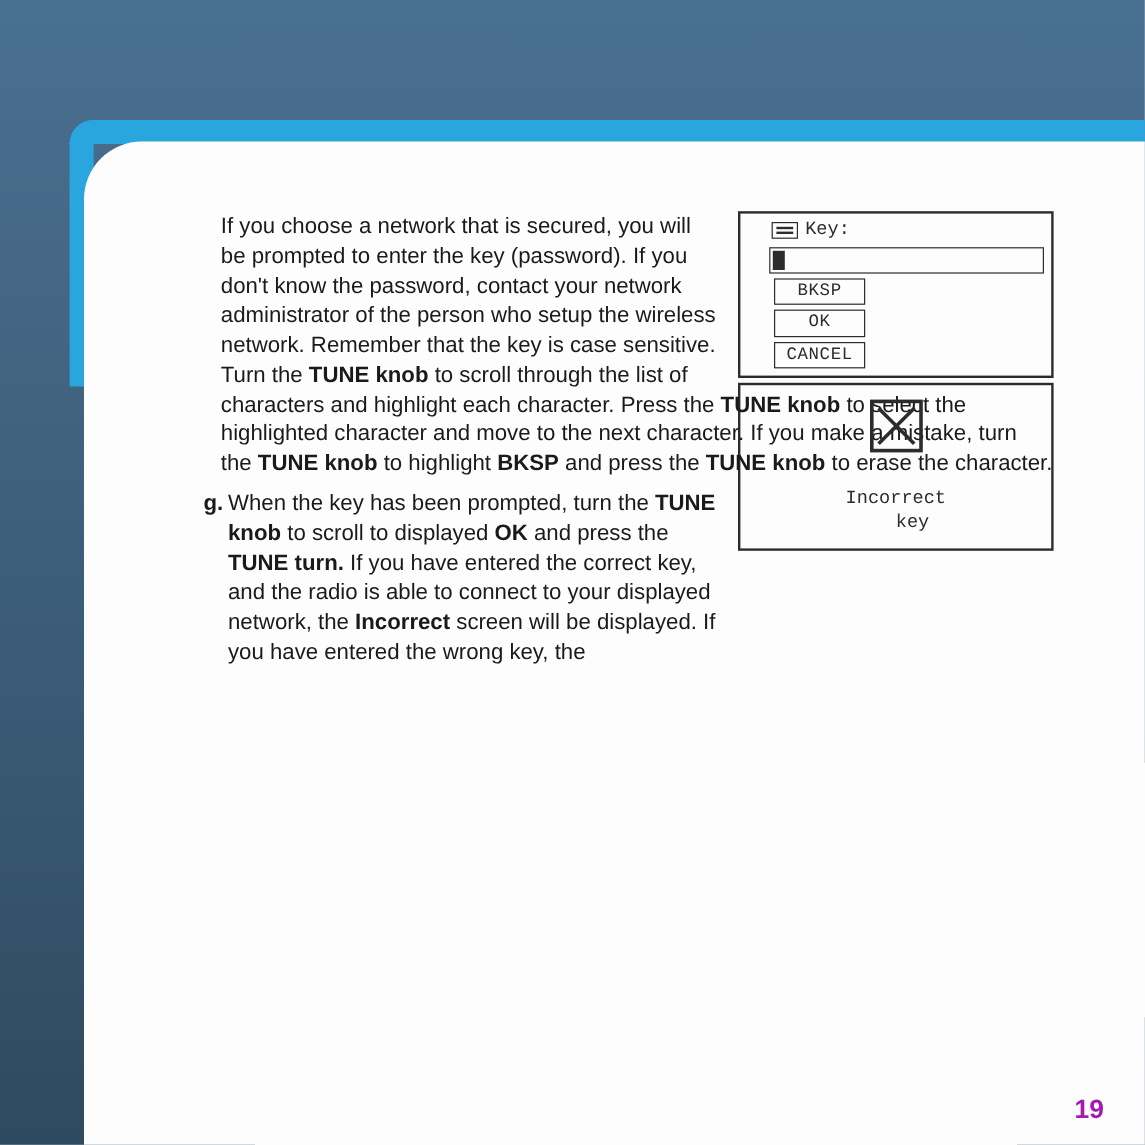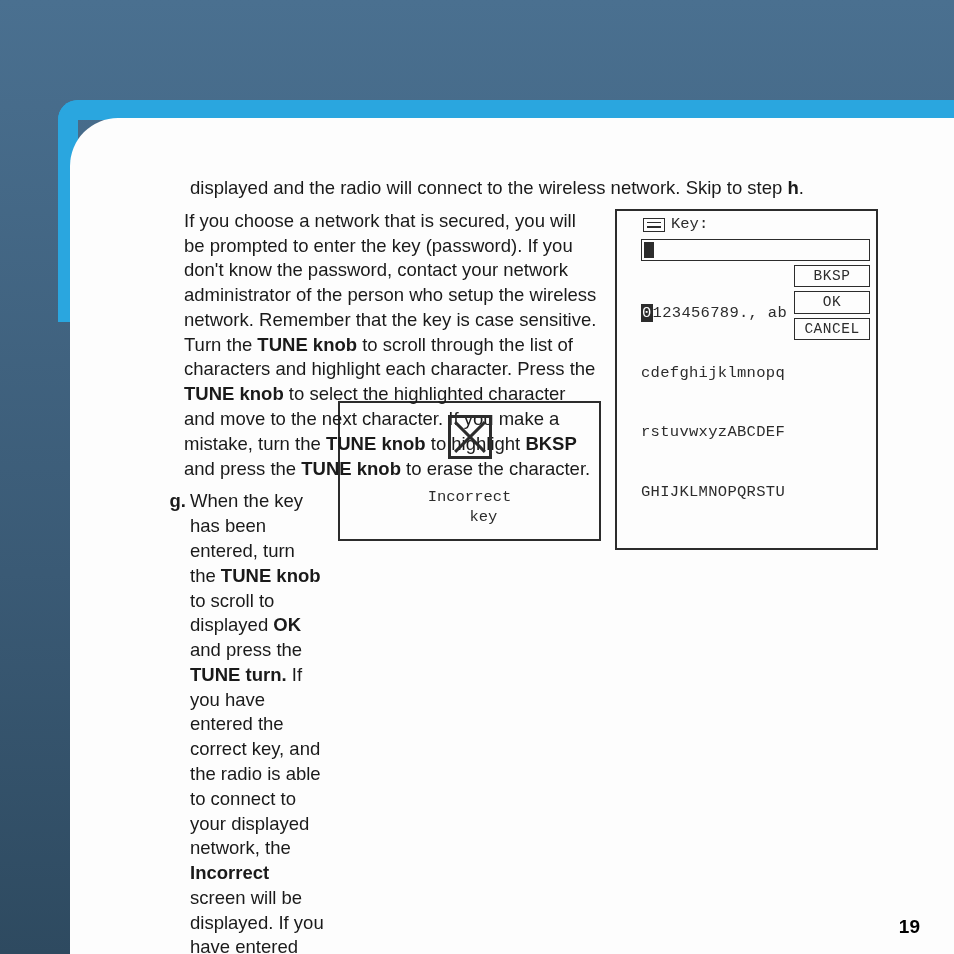--- a/index.html
+++ b/index.html
@@ -166,52 +166,43 @@
     transform-origin: center;
   }
   .err-icon::before { transform: translateY(-50%) rotate(45deg); }
   .err-icon::after  { transform: translateY(-50%) rotate(-45deg); }
   .err-text { text-align: center; line-height: 1.3; white-space: pre; }
 
   .page-number {
     position: absolute;
     right: 34px;
     bottom: 16px;
-    color: #000000;
+    color: #a21caf;
     font-weight: 800;
-    font-size: 19px;
+    font-size: 22px;
   }
 </style>
 </head>
 <body>
 
 <div class="accent-stripe"></div>
 <div class="page-card"></div>
 
 <div class="content">
 
-  <p class="para">
-    <span>displayed and the radio will connect to the wireless network. Skip to step </span><b>h</b><span>.</span>
-  </p>
 
   <div class="float-right key-screen">
     <div class="key-title-row">
       <span class="list-icon"></span>
       <span>Key:</span>
     </div>
     <div class="key-input-row">
       <span class="cursor-block"></span>
     </div>
     <div class="key-grid">
-      <div class="char-col">
-        <div><span class="hl">0</span><span>123456789., ab</span></div>
-        <div>cdefghijklmnopq</div>
-        <div>rstuvwxyzABCDEF</div>
-        <div>GHIJKLMNOPQRSTU</div>
-      </div>
       <div class="btn-col">
         <div class="mini-btn">BKSP</div>
         <div class="mini-btn">OK</div>
         <div class="mini-btn">CANCEL</div>
       </div>
     </div>
   </div>
 
   <p class="para" style="margin-left:-6px;">
     <span>If you choose a network that is secured, you will be prompted to enter the key (password). If you don't know the password, contact your network administrator of the person who setup the wireless network. Remember that the key is case sensitive. Turn the </span><b>TUNE knob</b><span> to scroll through the list of characters and highlight each character. Press the </span><b>TUNE knob</b><span> to select the highlighted character and move to the next character. If you make a mistake, turn the </span><b>TUNE knob</b><span> to highlight </span><b>BKSP</b><span> and press the </span><b>TUNE knob</b><span> to erase the character.</span>
@@ -219,21 +210,21 @@
 
   <div class="float-right err-screen" style="margin-top:-88px;">
     <span class="err-icon"></span>
     <span class="err-text">Incorrect
    key</span>
   </div>
 
   <div class="step-row">
     <div class="step-label">g.</div>
     <div class="step-body">
-      <span>When the key has been entered, turn the </span><b>TUNE knob</b><span> to scroll to displayed </span><b>OK</b><span> and press the </span><b>TUNE turn.</b><span> If you have entered the correct key, and the radio is able to connect to your displayed network, the </span><b>Incorrect</b><span> screen will be displayed. If you have entered the wrong key, the </span>
+      <span>When the key has been prompted, turn the </span><b>TUNE knob</b><span> to scroll to displayed </span><b>OK</b><span> and press the </span><b>TUNE turn.</b><span> If you have entered the correct key, and the radio is able to connect to your displayed network, the </span><b>Incorrect</b><span> screen will be displayed. If you have entered the wrong key, the </span>
     </div>
   </div>
 
   <div class="clear"></div>
 
 </div>
 
 <div class="page-number">19</div>
 
 </body></html>

